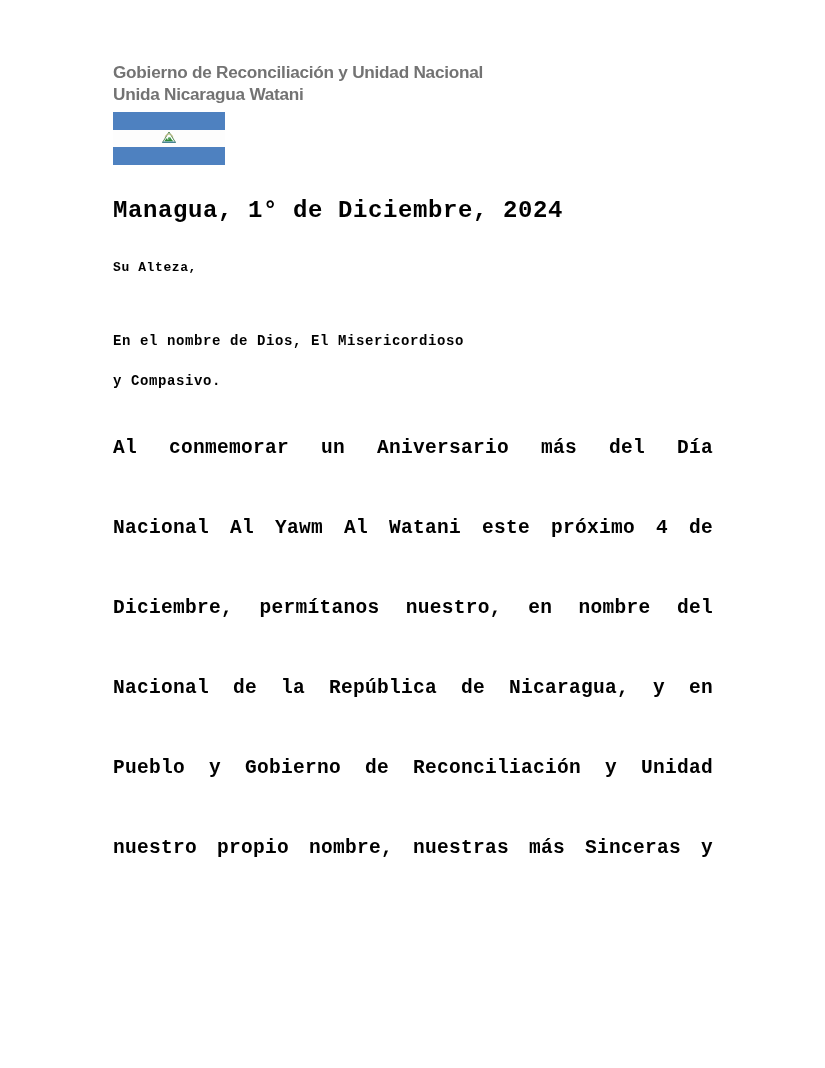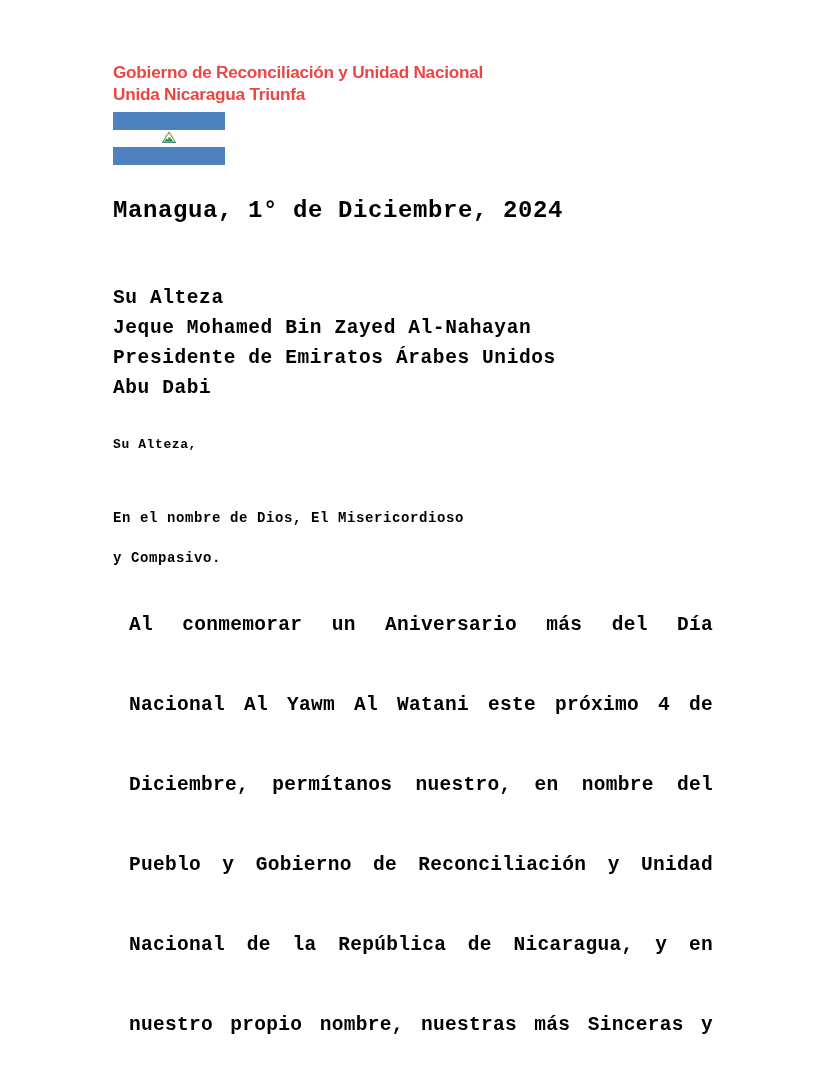--- a/index.html
+++ b/index.html
@@ -29,21 +29,21 @@
     left: 113px;
     top: 61px;
     width: 640px;
   }
   .letterhead-line {
     font-family: "Liberation Sans", sans-serif;
     font-weight: bold;
     font-size: 17.2px;
     line-height: 22px;
     letter-spacing: -0.25px;
-    color: #ef4444;
+    color: #737373;
     white-space: nowrap;
   }
 
   
   .flag {
     position: absolute;
     left: 113px;
     top: 112px;
     width: 112px;
     height: 53px;
@@ -127,37 +127,36 @@
     text-align: justify;
     text-justify: inter-word;
     word-spacing: 0.5px;
     hyphens: none;
   }
   
   .just-line {
     display: block;
     text-align: justify;
     white-space: pre-wrap;
-    margin-left: 16px;
   }
   .just-line::after {
     content: "";
     display: inline-block;
     width: 100%;
     height: 0;
   }
 </style>
 </head>
 <body>
 
 <div class="page">
 
   <div class="letterhead">
     <div class="letterhead-line">Gobierno de Reconciliación y Unidad Nacional</div>
-    <div class="letterhead-line">Unida Nicaragua Triunfa</div>
+    <div class="letterhead-line">Unida Nicaragua Watani</div>
   </div>
 
   <div class="flag">
     <div class="flag-band blue"></div>
     <div class="flag-band white">
       <svg class="flag-emblem" viewBox="0 0 32 32">
         <polygon points="16,4 29,25 3,25" fill="#ffffff" stroke="#2f6b2f" stroke-width="1.6"></polygon>
         <path d="M6.5 23 L11 16.5 L14 20 L18 14 L22 20 L25.5 23 Z" fill="#2f8a3a"></path>
         <path d="M12.5 18.5 L16 13.5 L19.5 18.5 Z" fill="#54a85e"></path>
         <path d="M8 14.5 A8.2 8.2 0 0 1 24 14.5" fill="none" stroke="#e2b93b" stroke-width="1.5"></path>
@@ -165,38 +164,32 @@
         <rect x="3" y="23.4" width="26" height="1.7" fill="#3b7fc4"></rect>
       </svg>
     </div>
     <div class="flag-band blue"></div>
   </div>
 
   <div class="doc-body">
 
     <div class="date-line">Managua, 1° de Diciembre, 2024</div>
 
-    <div class="addressee">
-      <div class="addr-line">Su Alteza</div>
-      <div class="addr-line">Jeque Mohamed Bin Zayed Al-Nahayan</div>
-      <div class="addr-line">Presidente de Emiratos Árabes Unidos</div>
-      <div class="addr-line">Abu Dabi</div>
-    </div>
 
     <div class="salutation">Su Alteza,</div>
 
     <div class="invocation">
       <div class="inv-line">En el nombre de Dios, El Misericordioso</div>
       <div class="inv-line">y Compasivo.</div>
     </div>
 
     <div class="main-paragraph">
       <span class="just-line">Al conmemorar un Aniversario más del Día</span>
       <span class="just-line">Nacional Al Yawm Al Watani este próximo 4 de</span>
       <span class="just-line">Diciembre, permítanos nuestro, en nombre del</span>
+      <span class="just-line">Nacional de la República de Nicaragua, y en</span>
       <span class="just-line">Pueblo y Gobierno de Reconciliación y Unidad</span>
-      <span class="just-line">Nacional de la República de Nicaragua, y en</span>
       <span class="just-line">nuestro propio nombre, nuestras más Sinceras y</span>
 
     </div>
 
   </div>
 </div>
 
 </body></html>

